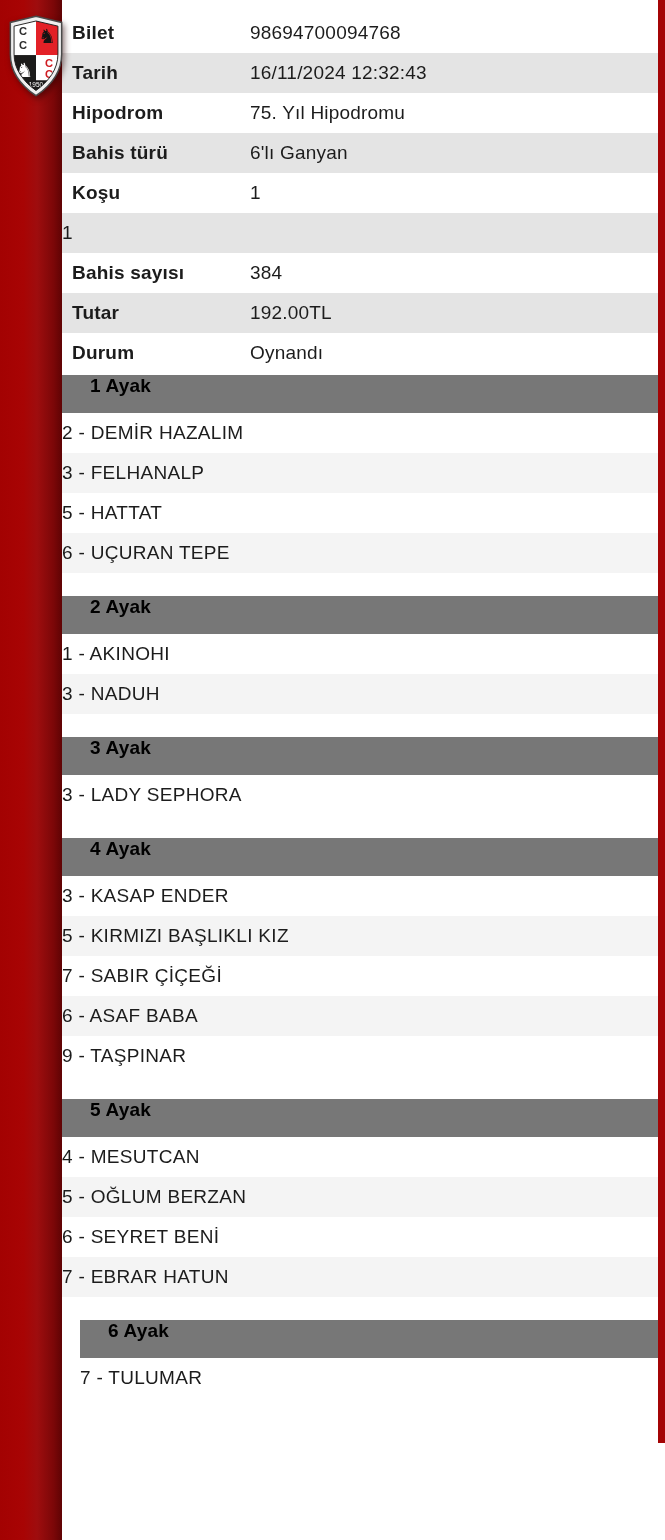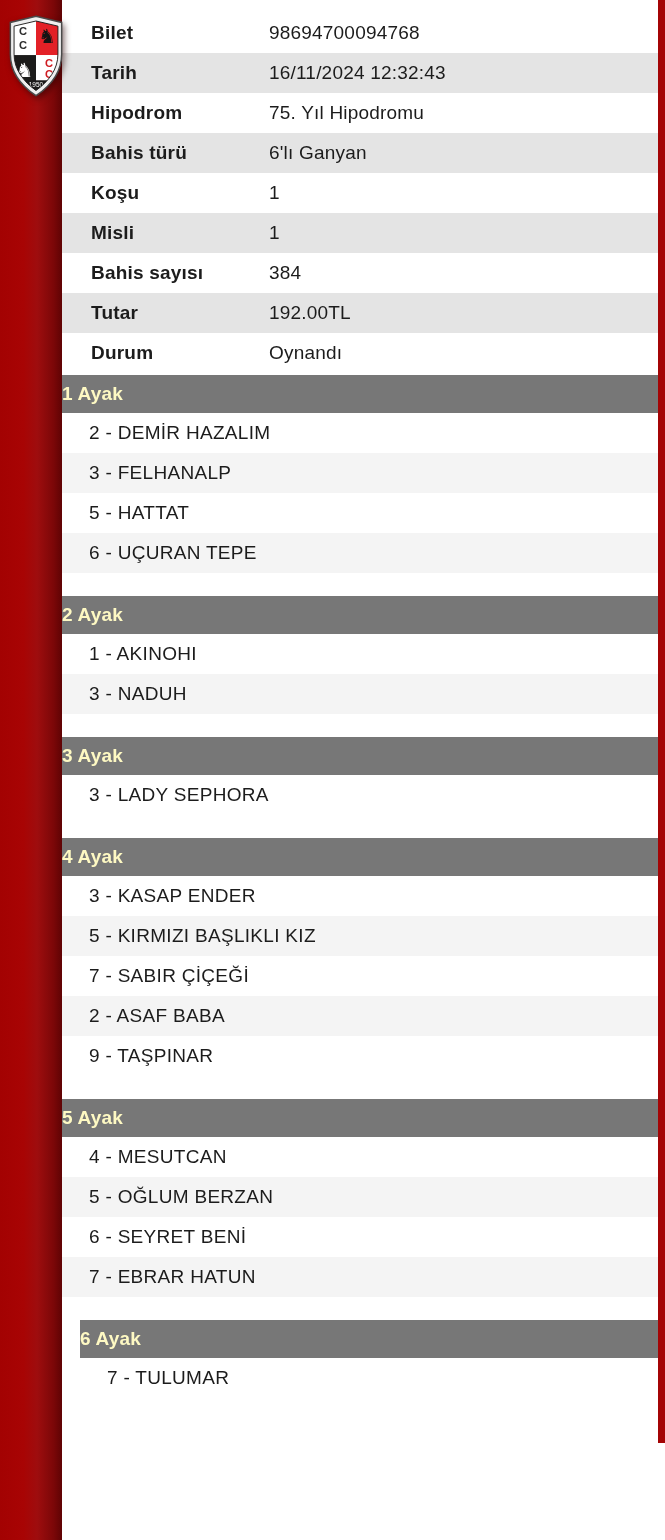--- a/index.html
+++ b/index.html
@@ -16,31 +16,31 @@
   .crest{
     position:absolute;left:8px;top:14px;width:56px;height:84px;
     filter:drop-shadow(2px 3px 3px rgba(40,0,0,.55));
   }
   .content{
     position:absolute;left:62px;top:0;width:603px;z-index:1;
   }
   .info-table{padding-top:13px;}
   .info-row{display:flex;align-items:center;height:40px;font-size:19px;}
   .info-row:nth-child(even){background:#e4e4e4;}
-  .info-label{width:178px;padding-left:29px;font-weight:700;letter-spacing:.2px;}
+  .info-label{width:178px;padding-left:10px;font-weight:700;letter-spacing:.2px;}
   .info-value{flex:1;letter-spacing:.2px;}
   .legs{margin-top:2px;}
   .leg{margin-bottom:23px;}
   .leg:last-child{margin-bottom:0;margin-left:18px;}
   .leg-header{
-    height:38px;background:#777777;color:#fef9c3;display:flex;align-items:center;
-    font-size:19px;font-weight:700;letter-spacing:.2px;
+    height:38px;background:#777777;color:#000000;display:flex;
+    padding-left:28px;font-size:19px;font-weight:700;letter-spacing:.2px;
   }
   .leg-row{
-    height:40px;display:flex;align-items:center;padding-left:27px;
+    height:40px;display:flex;align-items:center;
     font-size:19px;letter-spacing:.3px;
   }
   .leg-body .leg-row:nth-child(even){background:#f4f4f4;}
   .scrollbar-thumb{
     position:absolute;right:0;top:0;width:7px;height:1443px;background:#a40405;z-index:3;
   }
   .crest svg{width:100%;height:100%;display:block;}
 </style>
 </head>
 <body>
@@ -66,21 +66,20 @@
     <div class="info-label">Bahis türü</div>
     <div class="info-value">6'lı Ganyan</div>
   </div>
 
   <div class="info-row">
     <div class="info-label">Koşu</div>
     <div class="info-value">1</div>
   </div>
 
   <div class="info-row">
-    <div class="info-label">Misli</div>
     <div class="info-value">1</div>
   </div>
 
   <div class="info-row">
     <div class="info-label">Bahis sayısı</div>
     <div class="info-value">384</div>
   </div>
 
   <div class="info-row">
     <div class="info-label">Tutar</div>
@@ -155,21 +154,21 @@
 
   <div class="leg-row">
     <span>5 - KIRMIZI BAŞLIKLI KIZ</span>
   </div>
 
   <div class="leg-row">
     <span>7 - SABIR ÇİÇEĞİ</span>
   </div>
 
   <div class="leg-row">
-    <span>2 - ASAF BABA</span>
+    <span>6 - ASAF BABA</span>
   </div>
 
 
   <div class="leg-row">
     <span>9 - TAŞPINAR</span>
   </div>
 </div>
   </section>
 
   <section class="leg">

